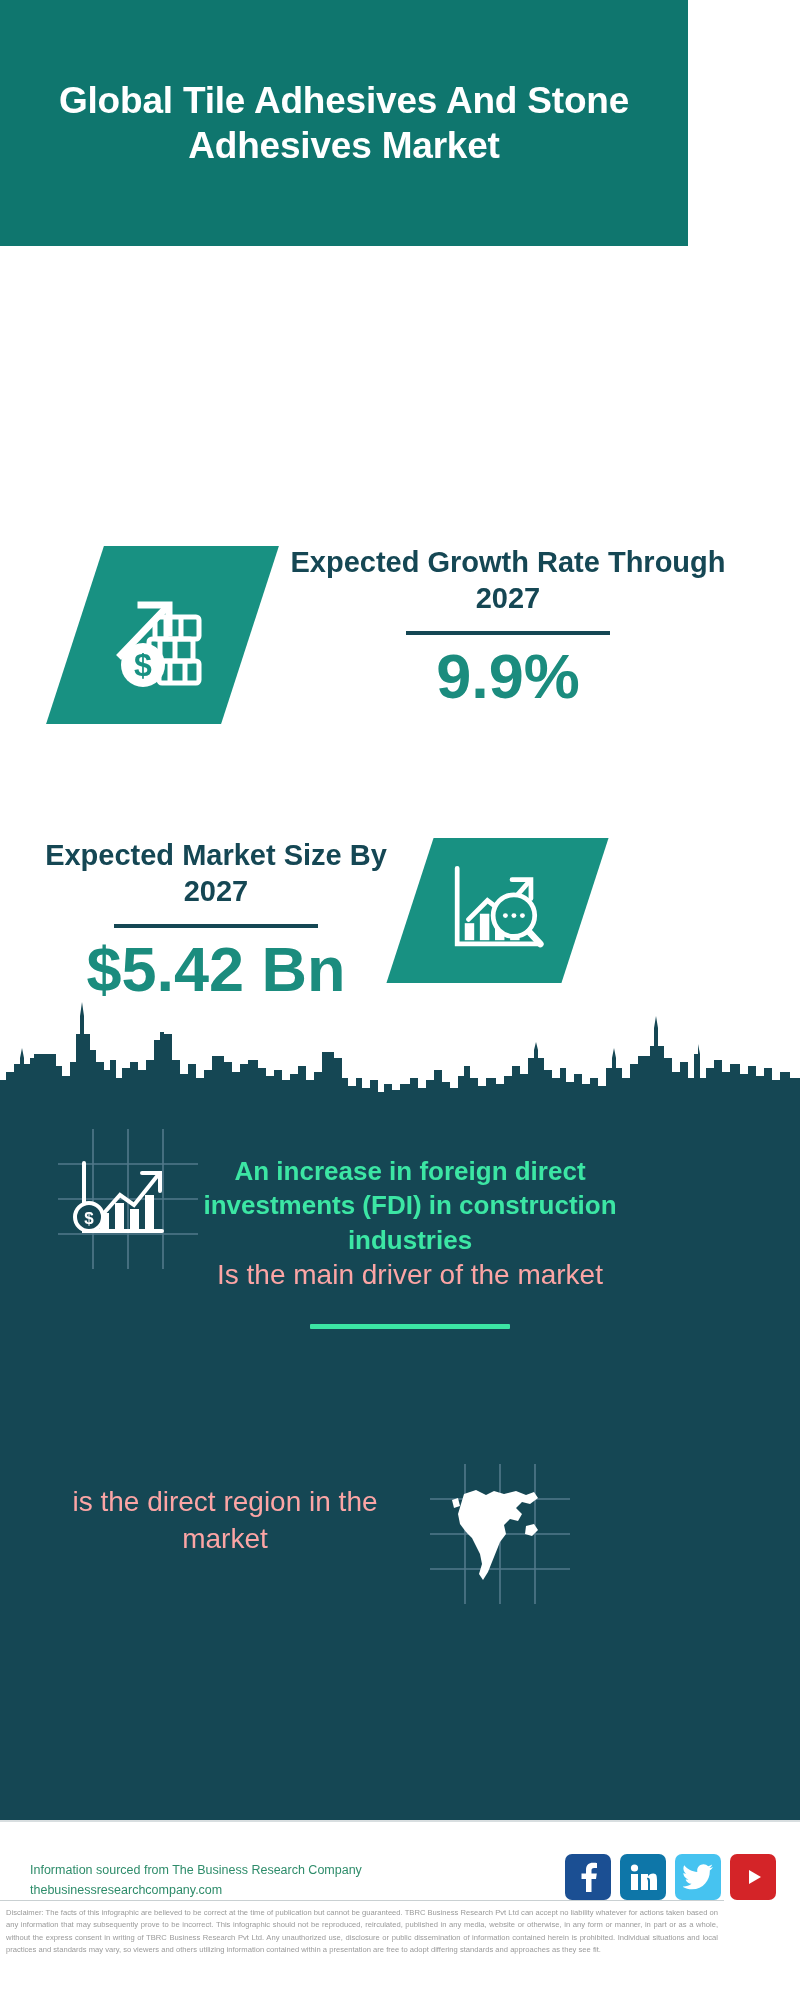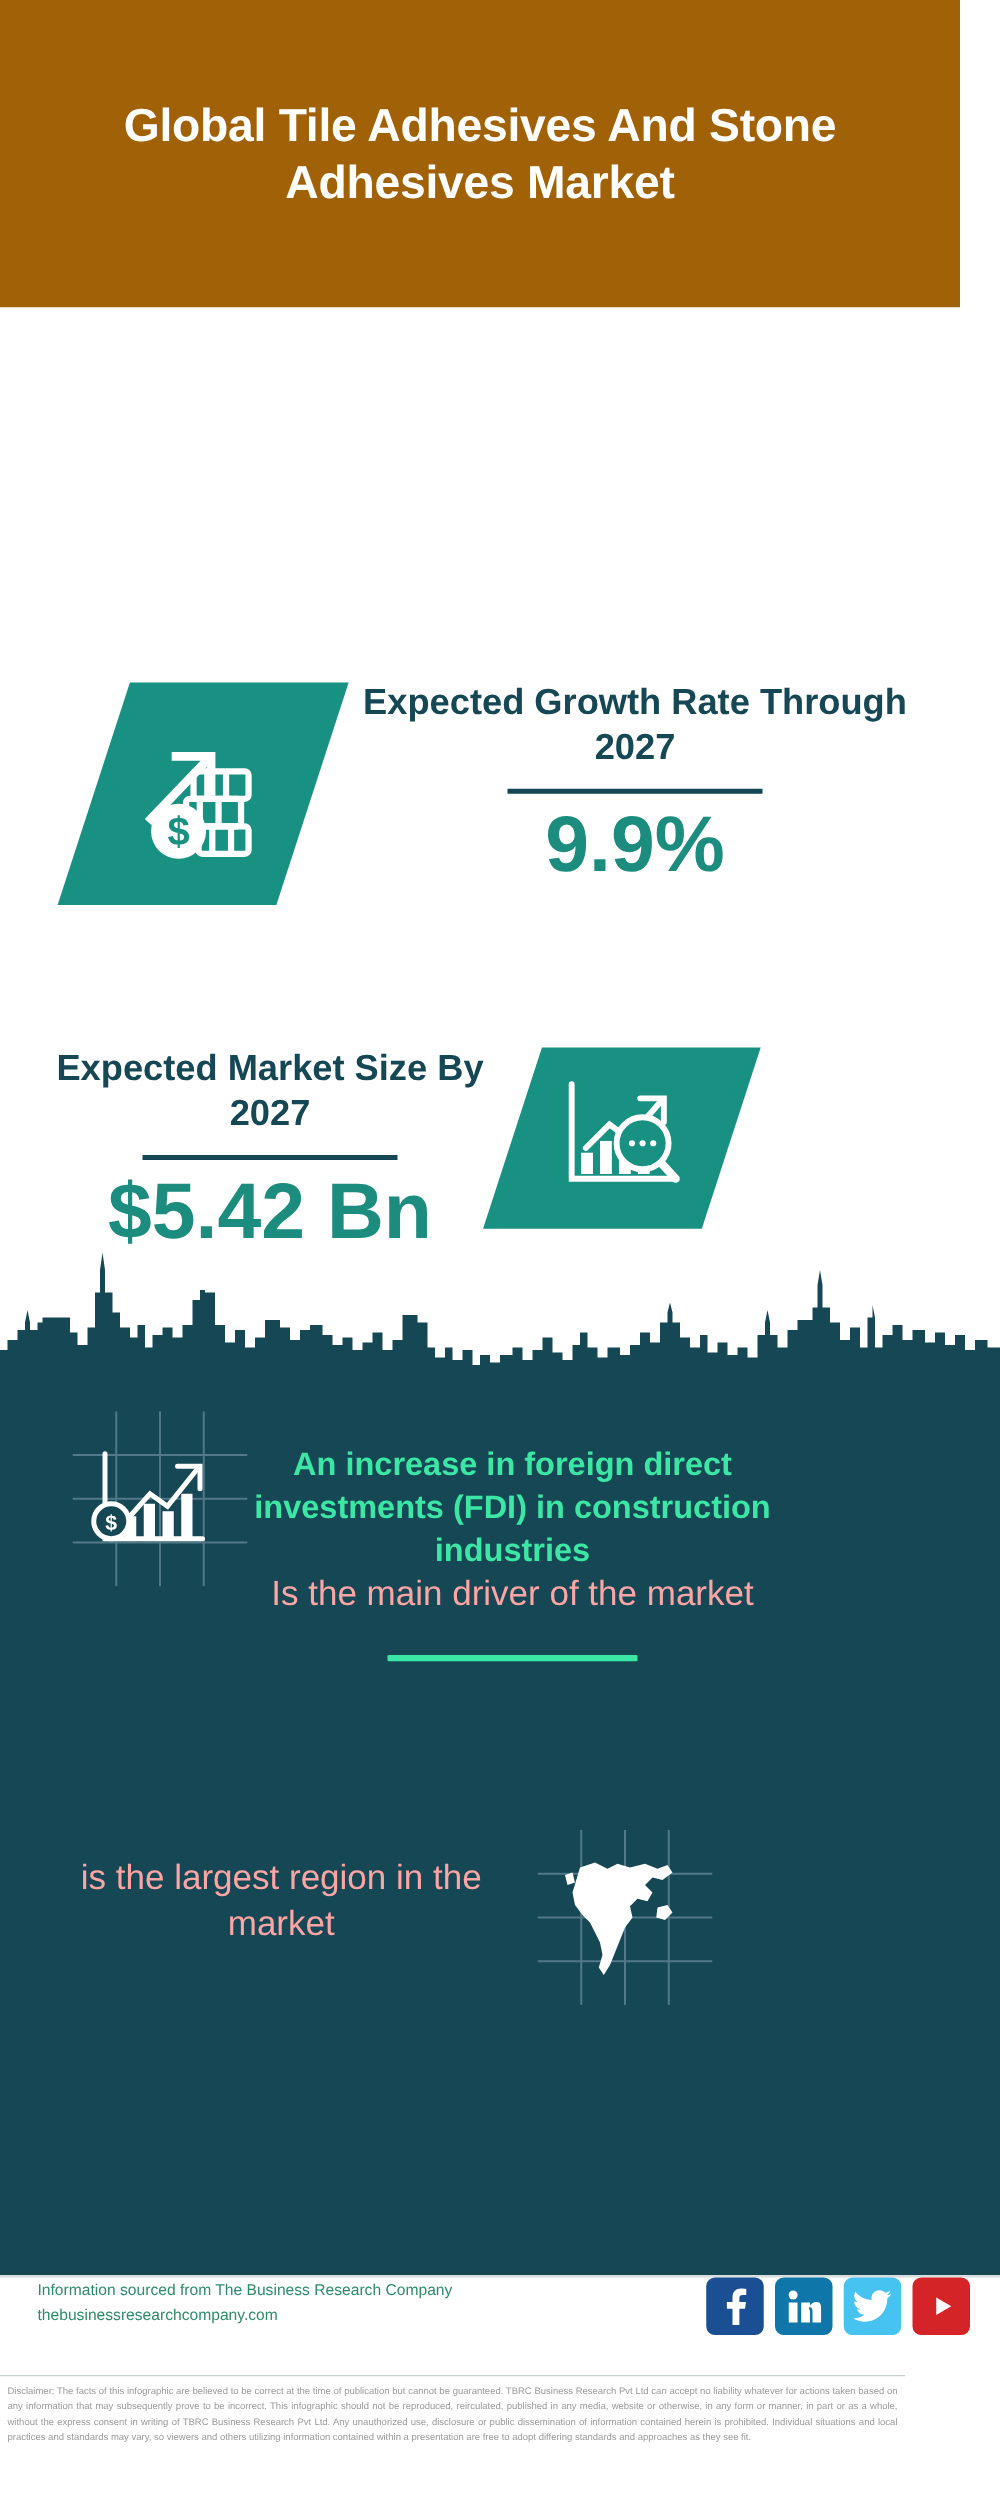--- a/index.html
+++ b/index.html
@@ -4,21 +4,21 @@
 <style>
   * { margin:0; padding:0; box-sizing:border-box; }
   html,body { width:800px; height:2000px; background:#ffffff; }
   body {
     font-family:"Liberation Sans", sans-serif;
     position:relative; overflow:hidden;
   }
 
   
   .header {
-    width:768px; height:246px; background:#a16207;
+    width:688px; height:246px; background:#0f766e;
     display:flex; align-items:center; justify-content:center;
   }
   .header-title {
     color:#ffffff; font-size:37px; font-weight:bold; line-height:1.22;
     text-align:center; letter-spacing:-0.2px; width:620px;
   }
 
   
   .stats {
     width:800px; height:746px; background:#ffffff; position:relative;
@@ -72,21 +72,21 @@
     width:200px; height:5px; background:#3CE6A4;
     margin:30px auto 0; border-radius:1px;
   }
 
   .region-block { position:absolute; left:30px; top:380px; width:390px; text-align:center; }
 
   
   .footer {
     position:absolute; left:0; top:1820px; width:800px; height:80px;
     background:#ffffff; border-top:2px solid #d8dee0;
-    display:flex; align-items:flex-start;
+    display:flex; align-items:flex-end;
   }
   .footer-text { margin-left:30px; line-height:1.6; }
   .footer-text div { color:#2E8C6A; font-size:12.5px; }
   .social { margin-left:auto; margin-right:24px; display:flex; gap:9px; }
   .sq { width:46px; height:46px; border-radius:7px;
         display:flex; align-items:center; justify-content:center; }
   .sq-fb { background:#1B4F93; }
   .sq-li { background:#0E76A8; }
   .sq-tw { background:#46C3F0; }
   .sq-yt { background:#D42428; }
@@ -225,21 +225,21 @@
         </g>
         <path fill="#ffffff" d="M34 30 L46 26 L56 31 L64 27 L74 30 L86 27 L96 31 L104 28 L108 34
           L100 40 L92 38 L86 44 L92 50 L88 57 L80 55 L74 61 L76 70 L70 78 L66 88 L62 98 L58 108
           L53 116 L49 110 L52 100 L50 90 L46 82 L42 74 L36 68 L30 60 L28 50 L31 40 Z"></path>
         <path fill="#ffffff" d="M96 62 L104 60 L108 66 L102 72 L95 70 Z"></path>
         <path fill="#ffffff" d="M22 36 L28 34 L30 42 L24 44 Z"></path>
       </svg>
     </span>
 
     <div class="region-block">
-      <div class="sub-white">is the largest region in the market</div>
+      <div class="sub-white">is the direct region in the market</div>
     </div>
   </div>
 </div>
 
 <div class="footer">
   <div class="footer-text">
     <div>Information sourced from The Business Research Company</div>
     <div>thebusinessresearchcompany.com</div>
   </div>
   <div class="social">

